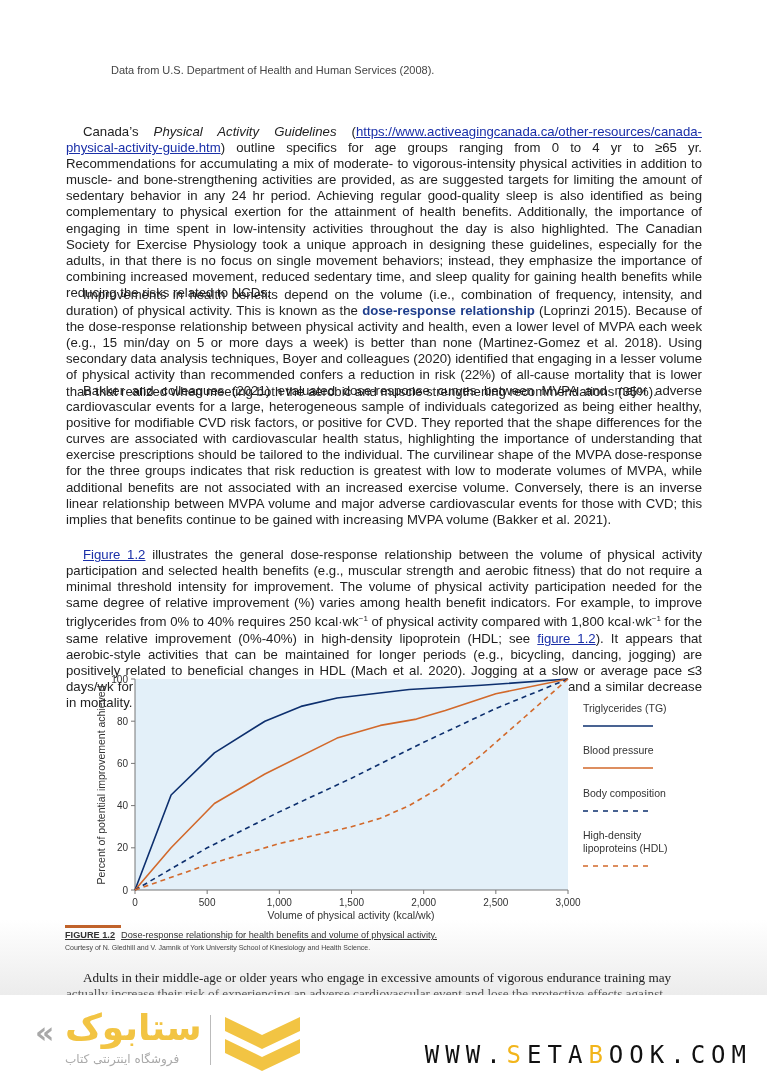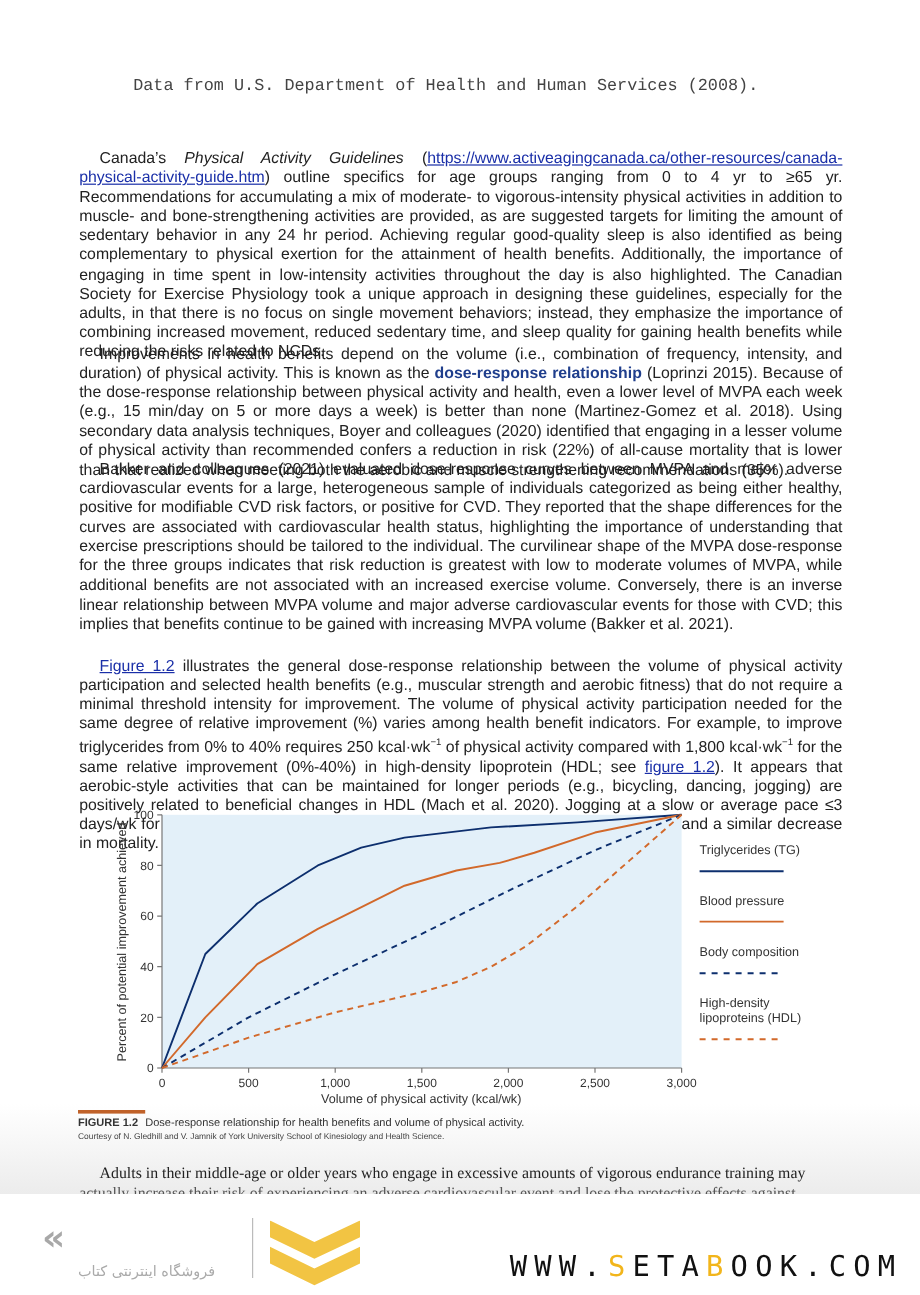--- a/index.html
+++ b/index.html
@@ -6,21 +6,21 @@
   body {
     width: 767px; height: 1079px; position: relative; overflow: hidden;
     background: #ffffff;
   }
   .page {
     position: absolute; left: 0; top: 0; width: 767px; height: 1000px;
     background: linear-gradient(to bottom, #ffffff 0px, #ffffff 920px, #ececec 995px);
   }
   .source-note {
     position: absolute; left: 65px; top: 64px;
-    font-family: Liberation Mono, monospace; font-size: 14px; color: #444; padding-left: 46px;
+    font-family: Liberation Sans, sans-serif; font-size: 11px; color: #444; padding-left: 46px;
   }
   .body-text {
     position: absolute; left: 66px; width: 636px;
     font-family: Liberation Sans, sans-serif; font-size: 13.2px; line-height: 16.1px;
     color: #222; text-align: justify; margin-top: 36px;
   }
   .body-text p { margin: 0; text-indent: 17px; }
   .link { color: #1a2fa8; text-decoration: underline; }
   .term { color: #1f3e8c; font-weight: bold; }
   .p1 { top: 88px; }
@@ -29,21 +29,21 @@
   .p4 { top: 511px; }
 
   #chart { position: absolute; left: 0; top: 665px; width: 767px; height: 260px; }
   .tick-label { font-family: "Liberation Sans", sans-serif; font-size: 10px; fill: #333; }
   .axis-title { font-family: "Liberation Sans", sans-serif; font-size: 10.5px; fill: #333; }
   .legend-label { font-family: "Liberation Sans", sans-serif; font-size: 10.5px; fill: #333; }
 
   .fig-rule { position: absolute; left: 65px; top: 925px; width: 56px; height: 3px; background: #c0622a; }
   .fig-caption {
     position: absolute; left: 65px; top: 930px;
-    font-family: "Liberation Sans", sans-serif; font-size: 9.2px; color: #333;
+    font-family: "Liberation Sans", sans-serif; font-size: 9.2px; color: #333; text-decoration: underline;
   }
   .fig-caption .fig-num { font-weight: bold; margin-right: 6px; }
   .fig-credit {
     position: absolute; left: 65px; top: 944px;
     font-family: "Liberation Sans", sans-serif; font-size: 7px; color: #444;
   }
   .p5 {
     position: absolute; left: 66px; width: 636px; top: 970px;
     font-family: "Liberation Serif", serif; font-size: 13.2px; line-height: 16.1px;
     color: #222; text-align: justify;
@@ -163,20 +163,21 @@
 
   <div class="p5">
     <p>Adults in their middle-age or older years who engage in excessive amounts of vigorous endurance training may</p>
     <div class="cutoff">actually increase their risk of experiencing an adverse cardiovascular event and lose the protective effects against</div>
   </div>
 </div>
 
 <div class="banner">
   <div class="logo-area">
     <span class="logo-arrows">«</span>
+    <span class="logo-word" style="left:40px">ستابوک</span>
     <span class="logo-sub">فروشگاه اینترنتی کتاب</span>
     <div class="logo-divider"></div>
     <svg class="logo-emblem" width="75" height="55" viewBox="0 0 75 55">
       <polygon points="0,0 37,18 75,0 75,14 37,32 0,14" fill="#f2c443"></polygon>
       <polygon points="0,22 37,40 75,22 75,36 37,54 0,36" fill="#f2c443"></polygon>
     </svg>
   </div>
   <div class="store-url"><span>WWW.</span><span class="hl">S</span><span>ETA</span><span class="hl">B</span><span>OOK.COM</span></div>
 </div>
 

